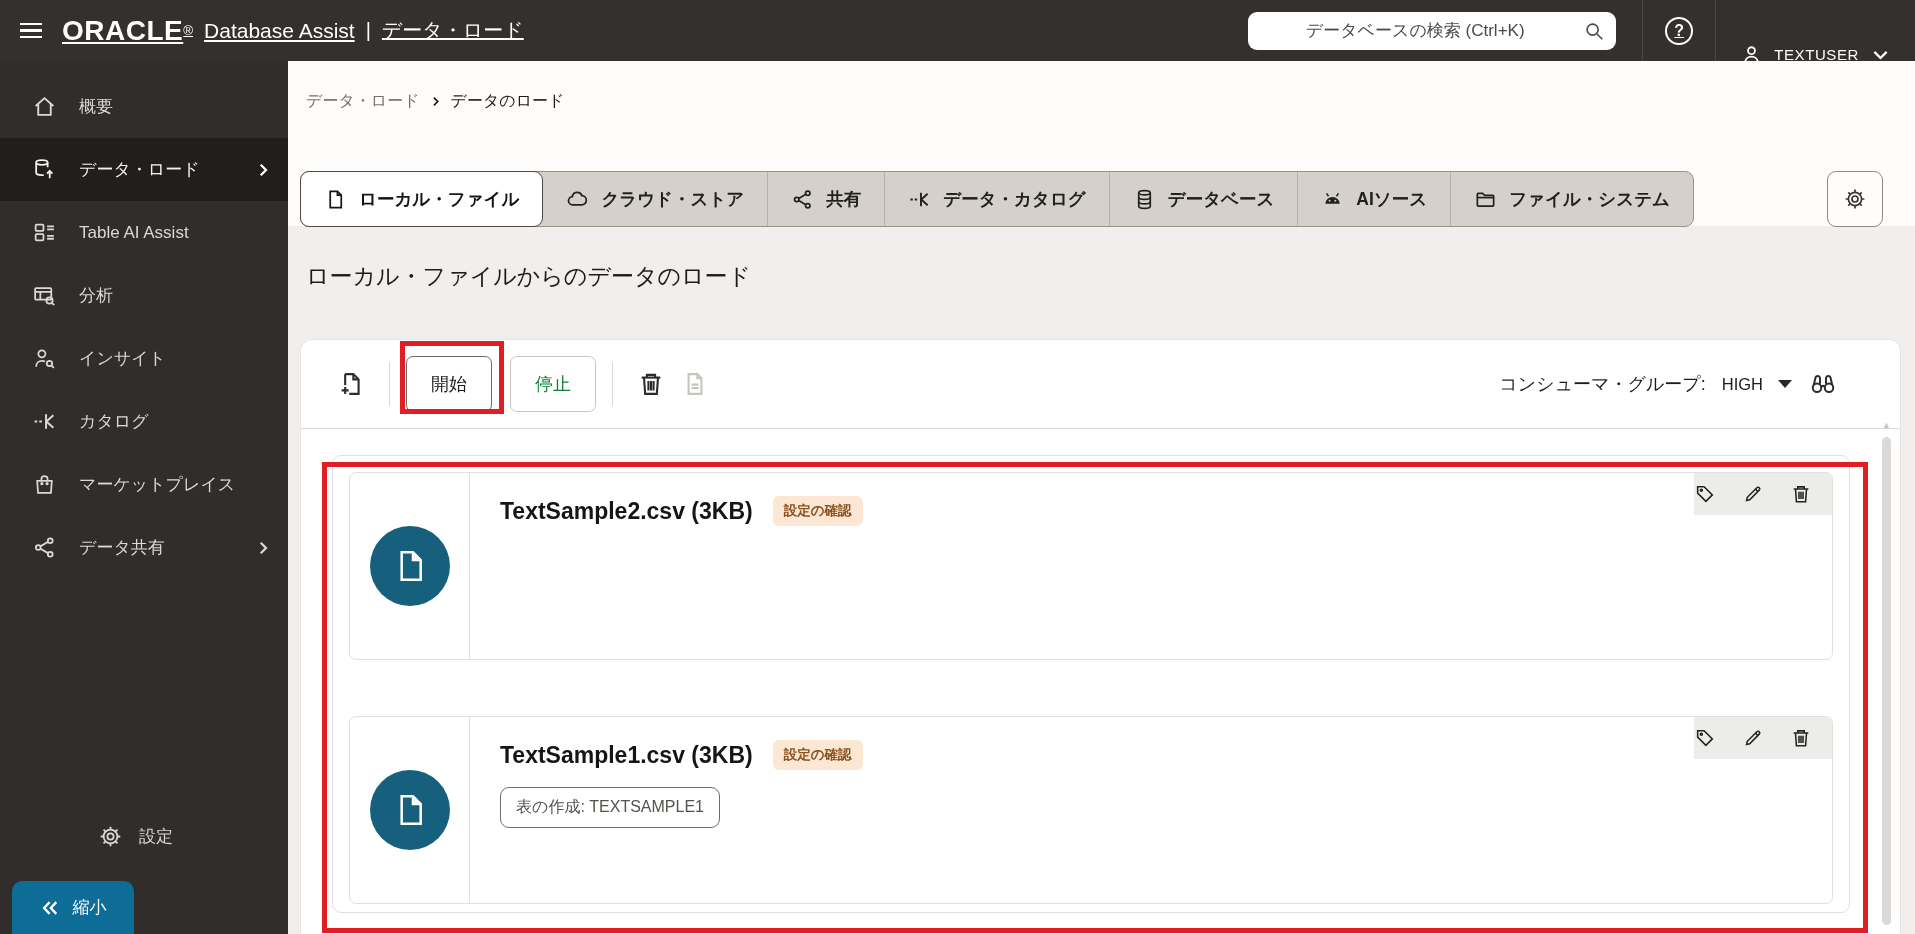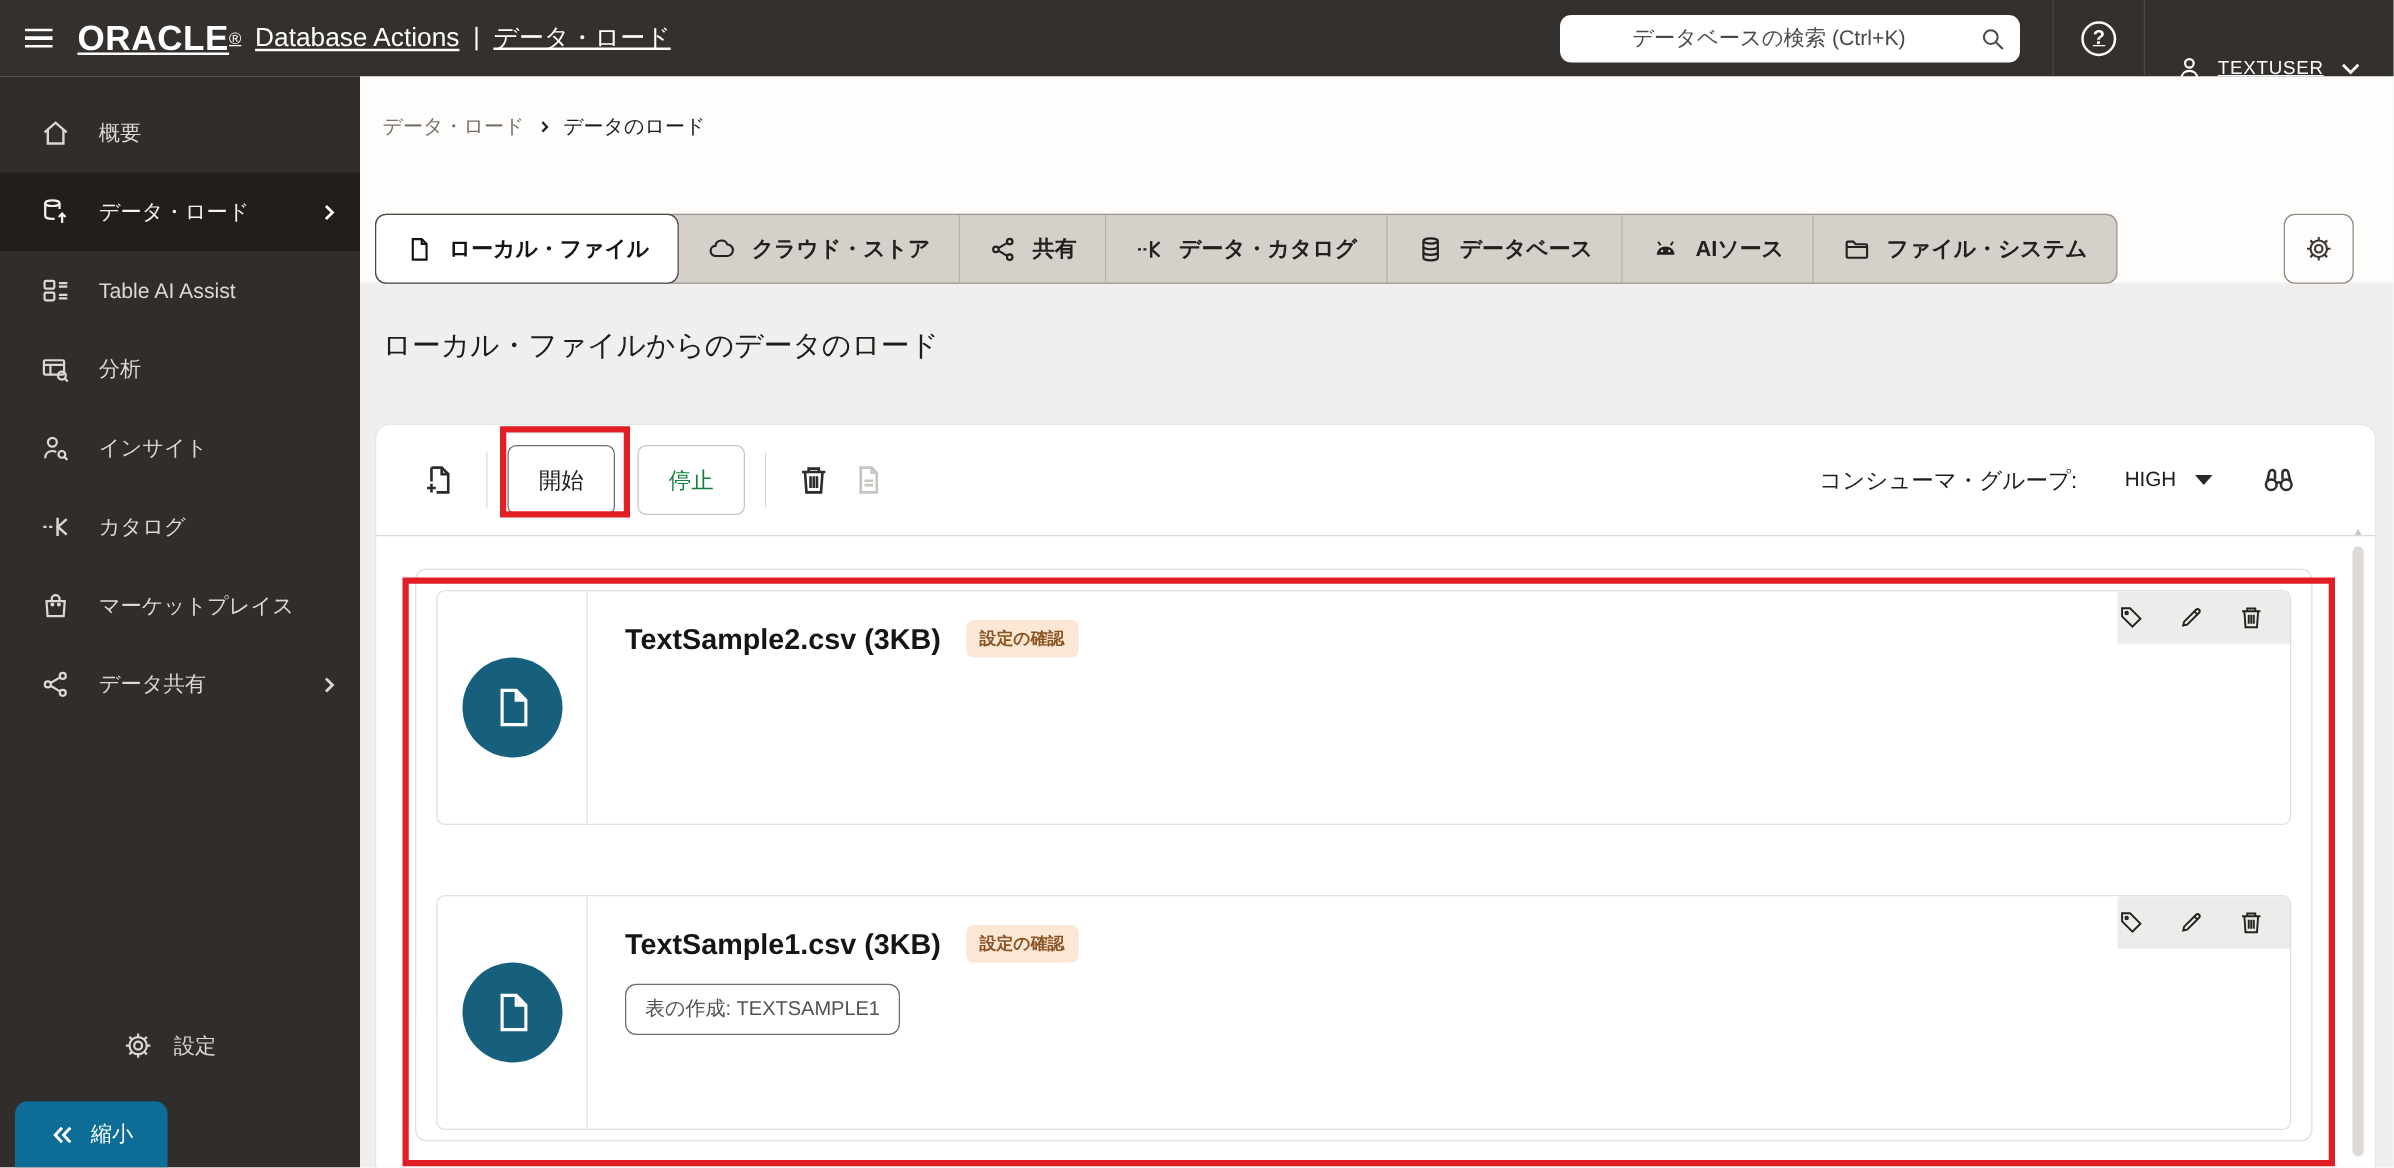--- a/index.html
+++ b/index.html
@@ -59,21 +59,21 @@
 
   .panel { position:absolute; left:12px; right:14px; top:278px; bottom:0; background:#fff; border:1px solid #e7e4e1; border-bottom:none; border-radius:12px 12px 0 0; }
   .toolbar { display:flex; align-items:center; height:89px; padding:0 28px; border-bottom:1px solid #dcd9d5; }
   .icon-btn { color:#2e2b28; margin:0 8px; cursor:pointer; background:none; border:none; }
   .icon-btn svg { width:28px; height:28px; }
   .icon-btn.disabled { color:#c8c5c1; cursor:default; }
   .v-div { width:1px; height:44px; background:#dcd9d5; margin:0 16px; }
   .tbtn { min-width:86px; height:56px; border:1px solid #6e6a65; border-radius:7px; background:#fff; font-size:18px; color:#1d1c1a; display:flex; align-items:center; justify-content:center; padding:0 18px; cursor:pointer; font-family:inherit; }
   .tbtn.disabled { border-color:#c8c5c1; color:#15803d; cursor:default; }
   .tbtn + .tbtn { margin-left:18px; }
-  .toolbar-right { margin-left:auto; display:flex; align-items:center; gap:38px; padding-right:34px; }
+  .toolbar-right { margin-left:auto; display:flex; align-items:center; gap:16px; padding-right:34px; }
   .cg-label { font-size:18px; color:#1d1c1a; }
   .cg-select { display:flex; align-items:center; gap:15px; font-size:16.5px; cursor:pointer; }
   .caret-down { width:0; height:0; border-left:7px solid transparent; border-right:7px solid transparent; border-top:8px solid #2a2724; }
   .binoc { color:#2e2b28; cursor:pointer; }
   .binoc svg { width:30px; height:30px; }
 
   .list-region { margin:26px 50px 0 31px; border:1px solid #e3e0dc; border-radius:9px; padding:16px; height:458px; }
   .card { border:1px solid #e3e0dc; border-radius:7px; display:flex; min-height:188px; overflow:hidden; background:#fff; }
   .card + .card { margin-top:56px; }
   .card-iconcol { width:120px; border-right:1px solid #e3e0dc; display:flex; align-items:center; justify-content:center; }
@@ -101,21 +101,21 @@
 
 <div class="topbar">
   <div class="hamburger">
       <i></i>
       <i></i>
       <i></i>
     </div>
   <div class="brand-wrap">
     <span class="brand">ORACLE</span>
       <sup>®</sup>
-    <span class="product">Database Actions</span>
+    <span class="product">Database Assist</span>
     <span class="pipe">|</span>
     <span class="context">データ・ロード</span>
   </div>
   <div class="topbar-right">
     <div class="searchbox">
       <input placeholder="データベースの検索 (Ctrl+K)" style="">
       <span class="search-glyph">
         <svg width="22" height="22" viewBox="0 0 24 24" fill="none" stroke="currentColor" stroke-width="1.8">
             <circle cx="10.5" cy="10.5" r="6"></circle>
             <path d="M15 15 L21 21"></path>

